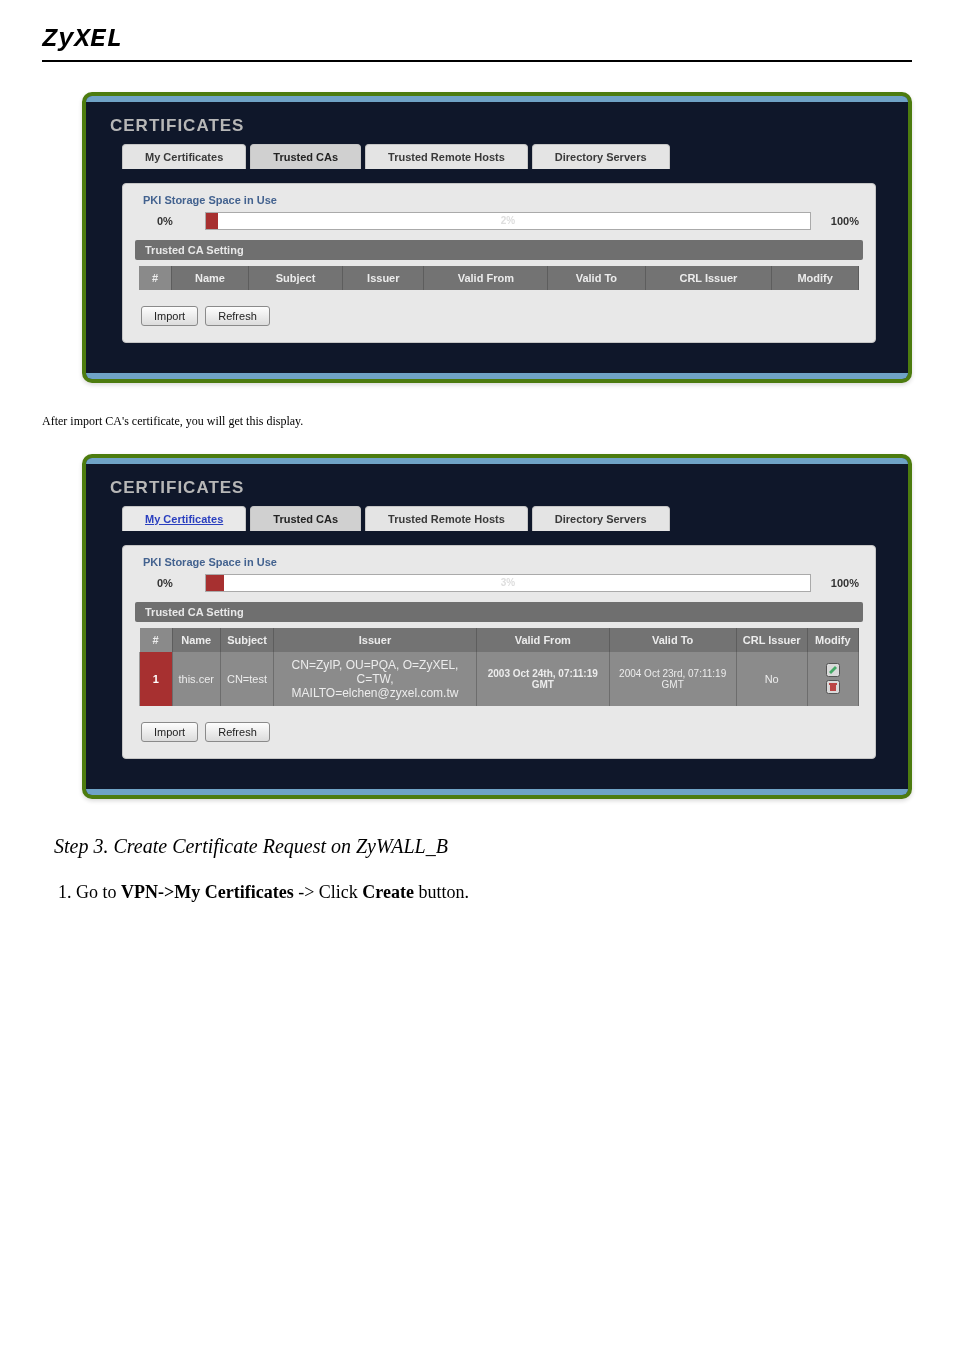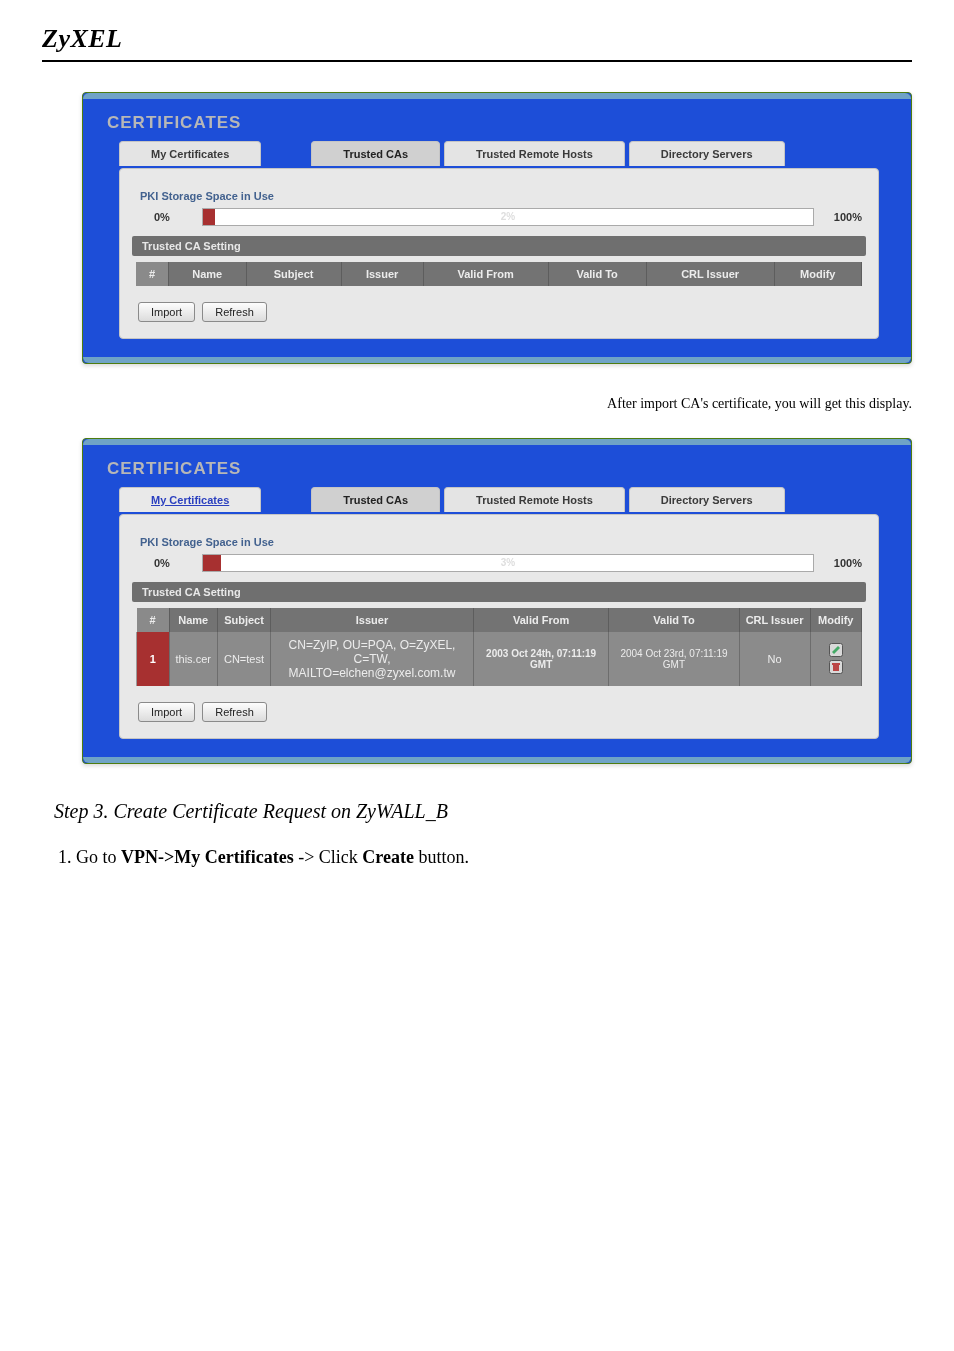--- a/index.html
+++ b/index.html
@@ -8,42 +8,42 @@
     background: #ffffff;
     font-family: "Times New Roman", Times, serif;
     color: #000;
   }
   .page {
     width: 954px;
     box-sizing: border-box;
     padding: 20px 42px 60px 42px;
   }
   .brand {
-    font-family: Liberation Serif, serif;
+    font-family: Liberation Mono, monospace;
     font-weight: 900;
     font-style: italic;
     font-size: 26px;
     letter-spacing: 0.5px;
     padding: 4px 0 6px 0;
   }
   .brand-rule {
     border: 0;
     border-top: 2px solid #000;
     margin: 0 0 30px 0;
   }
 
   
   .panel-wrap {
     margin: 0 0 30px 40px;
     width: 830px;
   }
   .panel-outer {
-    background: #1d4ed8;
-    border: 1px solid #4d7c0f;
-    border-radius: 4px;
+    background: #0f172a;
+    border: 4px solid #4d7c0f;
+    border-radius: 10px;
     box-shadow: 0 2px 4px rgba(0,0,0,0.15);
     position: relative;
     padding: 14px 10px 22px 14px;
     font-family: Verdana, Arial, sans-serif;
     font-size: 11px;
     color: #5a5a5a;
   }
   .panel-outer::before {
     content:"";
     position:absolute;
@@ -68,49 +68,48 @@
     color: #b7b7b7;
     letter-spacing: 1px;
     margin: 6px 0 8px 10px;
     font-family: Arial, sans-serif;
   }
   .tabstrip {
     display: flex;
     margin-left: 22px;
   }
   .tab {
-    padding: 6px 31px;
+    padding: 6px 22px;
     font-size: 11px;
     font-weight: bold;
     color: #3a3a3a;
     background: #e4e4e4;
     border: 1px solid #c5c5c5;
     border-bottom: none;
     border-top-left-radius: 4px;
     border-top-right-radius: 4px;
     margin-right: 4px;
     cursor: pointer;
   }
   .tab.link {
     color: #2a3fbf;
     text-decoration: underline;
     background: #e9e9e9;
   }
   .tab.active {
     background: #d0d0d0;
     color: #222;
     box-shadow: inset 0 -1px 0 #d0d0d0;
-    margin-left: 46px;
   }
   .inner {
     background: #e8e8e8;
     border: 1px solid #c5c5c5;
     border-radius: 4px;
-    margin: 2px 22px;
-    padding: 19px 16px 16px 16px;
+    margin: 14px 22px;
+    padding: 8px 16px 16px 16px;
   }
   .sect-title {
     font-weight: bold;
     font-size: 11px;
     color: #43628f;
     margin: 2px 0 6px 4px;
   }
   .bar-row {
     display: flex;
     align-items: center;
@@ -202,24 +201,23 @@
   .icon-box {
     display:inline-flex;
     align-items:center;
     justify-content:center;
     width:16px; height:16px;
     margin:0 1px;
   }
 
   
   .body-text {
-    font-size: 14px;
+    font-size: 12px;
     margin: 24px 0 24px 0;
     line-height: 1.4;
-    text-align: right;
   }
   .step-heading {
     font-style: italic;
     font-size: 20px;
     margin: 36px 0 22px 12px;
   }
   .num-step {
     font-size: 18px;
     line-height: 1.4;
     margin-left: 16px;

